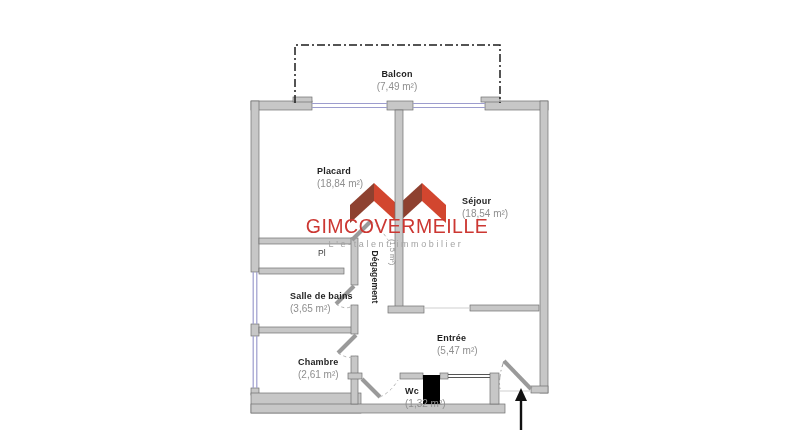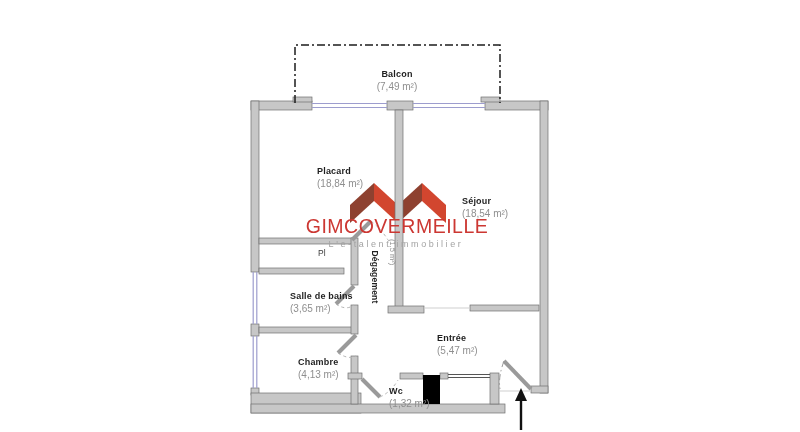--- a/index.html
+++ b/index.html
@@ -154,29 +154,29 @@
     <div class="rarea">(1,5 m²)</div>
   </div>
 
   <div class="room-lbl" style="left:290px;top:291px">
     <div class="rname">Salle de bains</div>
     <div class="rarea">(3,65 m²)</div>
   </div>
 
   <div class="room-lbl" style="left:298px;top:357px">
     <div class="rname">Chambre</div>
-    <div class="rarea">(4,13 m²)</div>
+    <div class="rarea">(2,61 m²)</div>
   </div>
 
   <div class="room-lbl" style="left:437px;top:333px">
     <div class="rname">Entrée</div>
     <div class="rarea">(5,47 m²)</div>
   </div>
 
-  <div class="room-lbl" style="left:389px;top:386px">
+  <div class="room-lbl" style="left:405px;top:386px">
     <div class="rname">Wc</div>
     <div class="rarea">(1,32 m²)</div>
   </div>
 
 
   <div class="pl-lbl" style="left:297px;top:248px">Pl</div>
 
   <div class="brand">GIMCOVERMEILLE</div>
   <div class="tagline">L'e-talent immobilier</div>
 </div>

